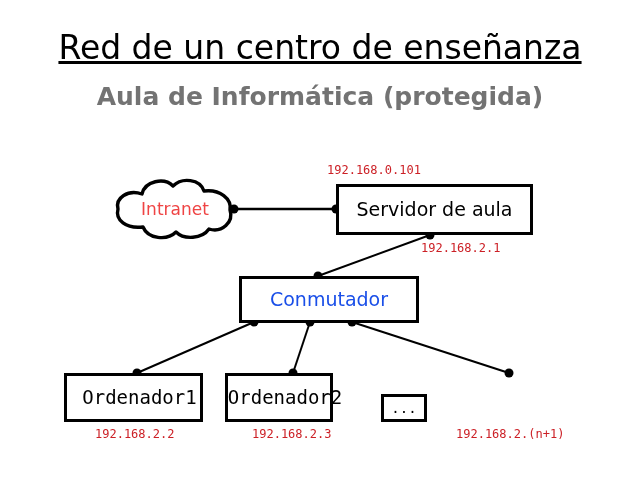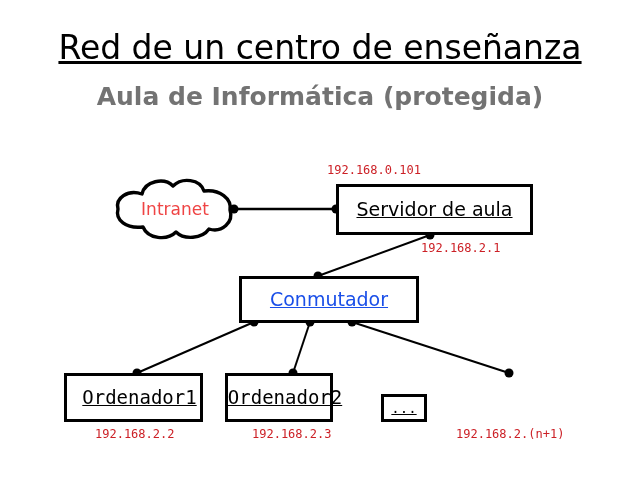--- a/index.html
+++ b/index.html
@@ -60,21 +60,20 @@
     border: 3px solid #000000;
     background: #ffffff;
     display: flex;
     align-items: center;
     justify-content: center;
     white-space: nowrap;
   }
   .node-label {
     display: block;
     line-height: 1;
-    text-decoration: underline;
   }
 
   #node-servidor {
     left: 336px;
     top: 184px;
     width: 197px;
     height: 51px;
   }
   #node-servidor .node-label {
     font-family: "DejaVu Sans", sans-serif;

